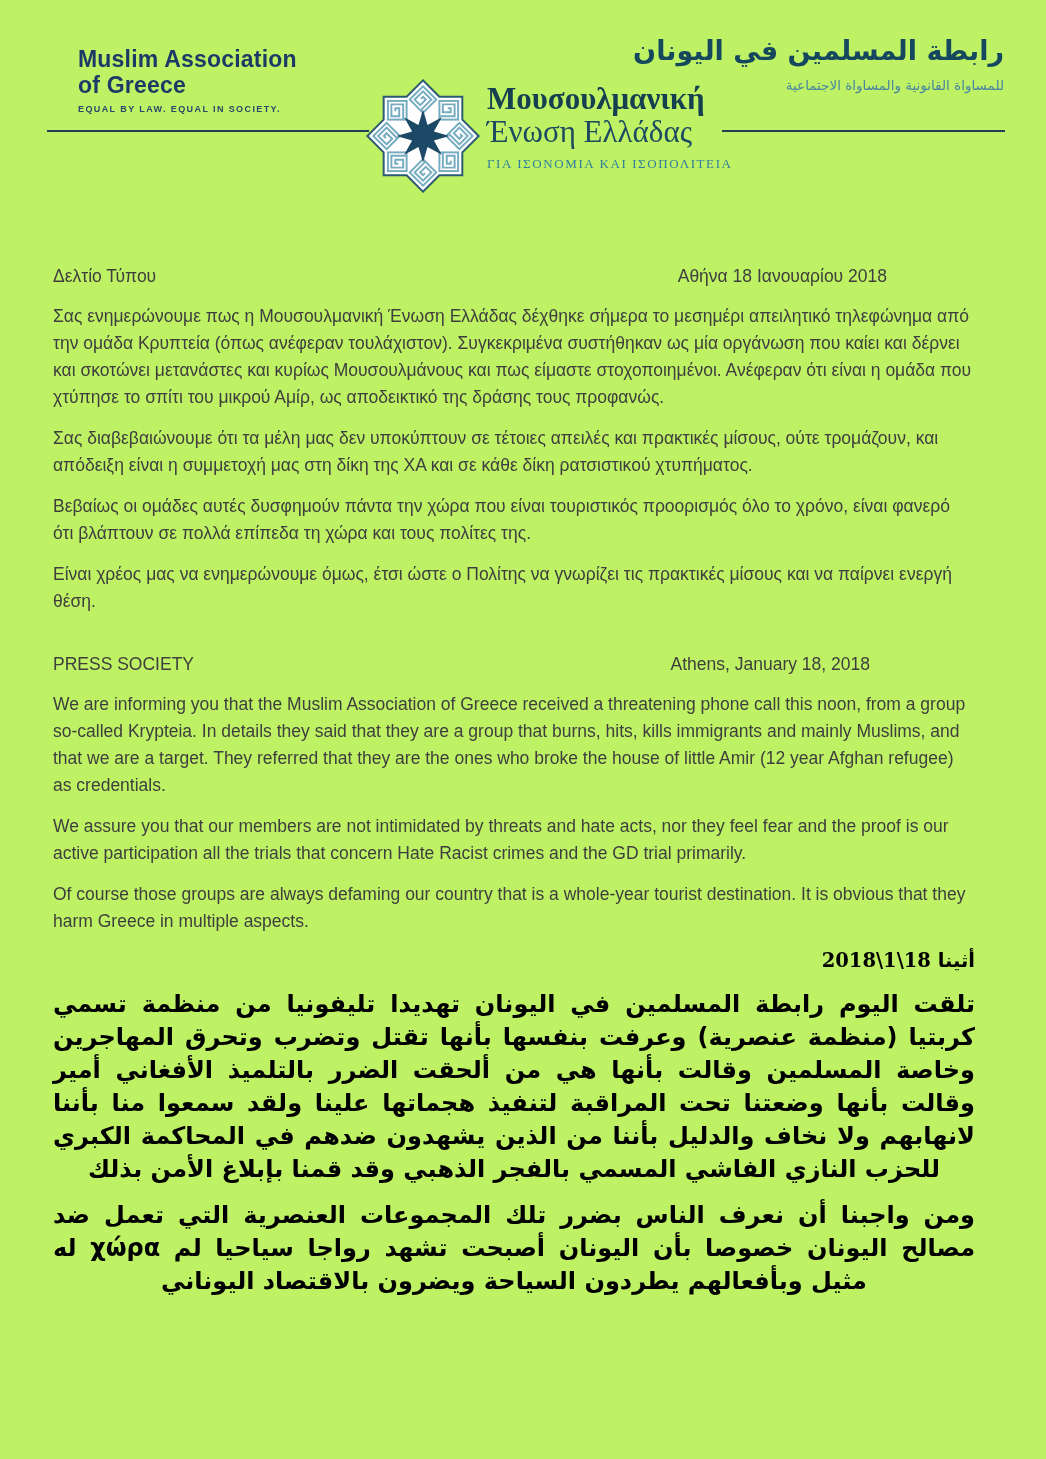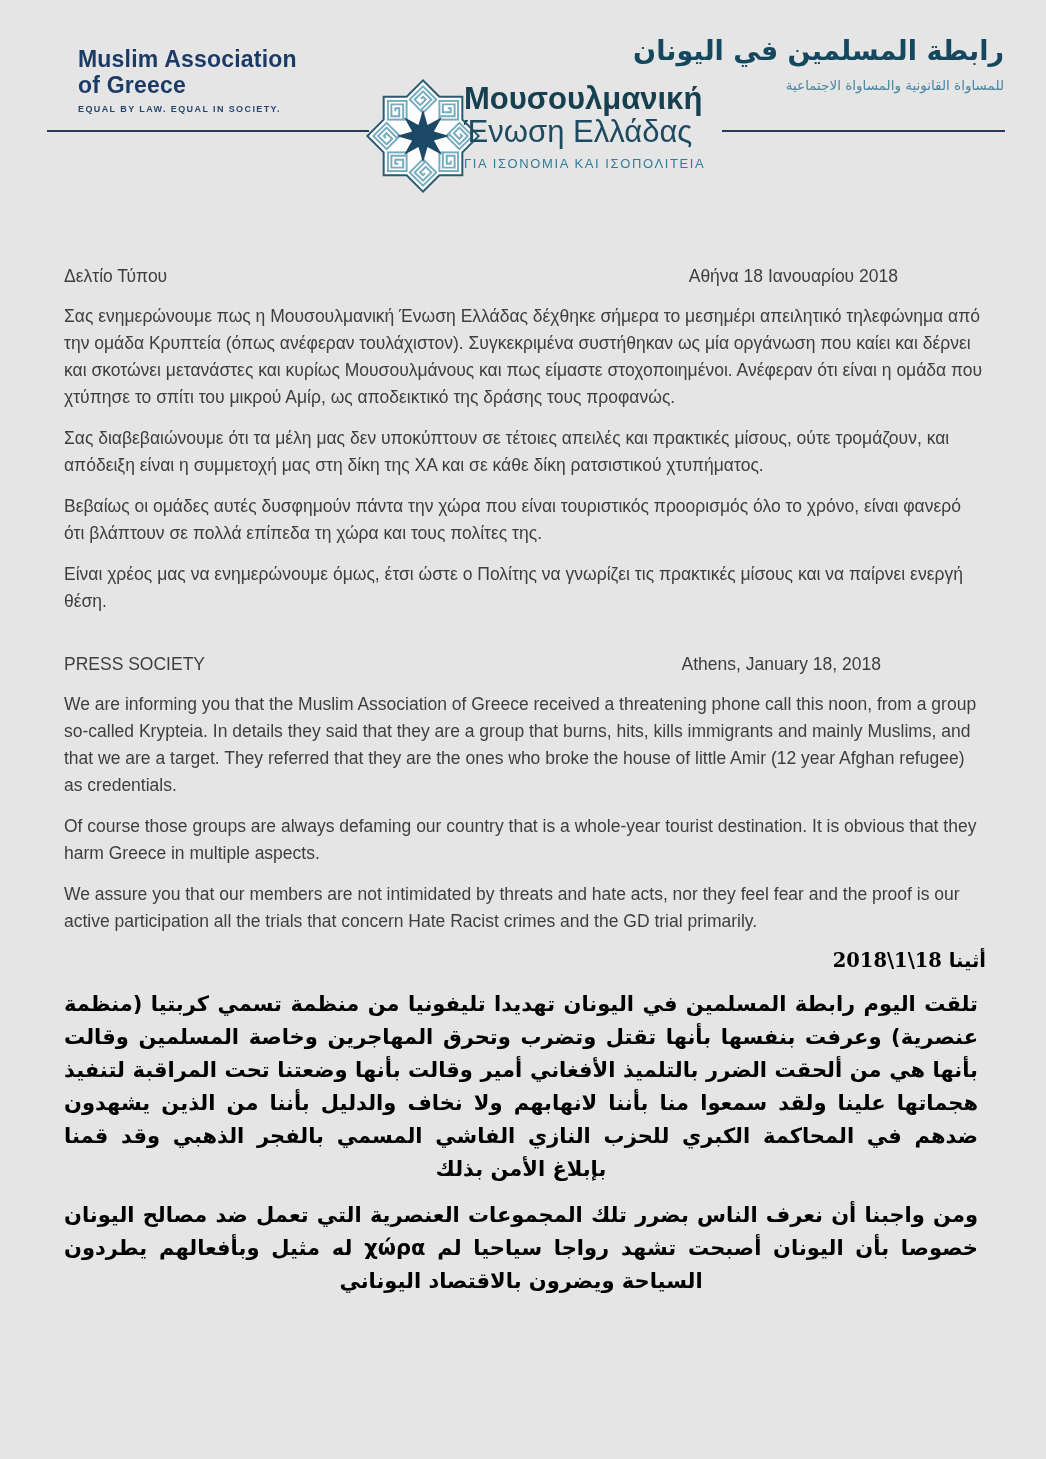--- a/index.html
+++ b/index.html
@@ -1,55 +1,55 @@
 <!DOCTYPE html>
 <html><head>
 <meta charset="utf-8">
 <style>
   html,body { margin:0; padding:0; background:#ffffff; }
   .page {
-    position:relative; width:1046px; height:1459px; background:#e5e5e5;
+    position:relative; width:1046px; height:1459px; background:#bef264;
     font-family:"Liberation Sans", sans-serif; overflow:hidden;
   }
 
   
   .org-en { position:absolute; left:78px; top:46px; color:#1c3a66; }
   .org-en .title { font-size:23px; font-weight:bold; line-height:26px; letter-spacing:0.2px; }
   .org-en .tagline { font-size:9px; font-weight:bold; letter-spacing:1.4px; color:#27476b; margin-top:6px; }
 
   .rule { position:absolute; top:130px; height:2px; background:#223d56; }
   .rule-left { left:47px; width:322px; }
   .rule-right { left:722px; width:283px; }
 
   .logo-star { position:absolute; left:364px; top:76px; width:118px; height:120px; }
 
-  .logo-text { position:absolute; left:464px; top:82px; }
+  .logo-text { position:absolute; left:487px; top:82px;font-family:Liberation Serif, serif; }
   .logo-text .l1 { font-size:31px; font-weight:bold; color:#16404f; line-height:33px; }
   .logo-text .l2 { font-size:31px; font-weight:normal; color:#1d4a61; line-height:34px; }
   .logo-text .tagline { font-size:13px; color:#2f7d9c; letter-spacing:1.6px; margin-top:7px; font-weight:500; }
 
   .org-ar { position:absolute; right:42px; top:34px; text-align:right; direction:rtl; font-family:"DejaVu Sans", sans-serif; }
   .org-ar .title { font-size:27px; font-weight:bold; color:#15485f; line-height:34px; }
   .org-ar .tagline { font-size:13.5px; color:#4a86a0; margin-top:9px; }
 
   
-  .content { position:absolute; left:64px; width:922px; top:263px; color:#3e3e3e; }
+  .content { position:absolute; left:53px; width:922px; top:263px; color:#3e3e3e; }
   .label-row { display:flex; justify-content:space-between; font-size:17.5px; line-height:27px; margin-bottom:13px; }
   .content p { margin:0 0 14px 0; font-size:17.5px; line-height:27px; }
 
   .dateline-el { margin-right:88px; }
   .dateline-en { margin-right:105px; }
 
   .section-en { margin-top:36px; }
 
   .section-ar { margin-top:12px; direction:rtl; text-align:right;
     font-family:"DejaVu Sans", sans-serif; color:#000000; }
   .ar-dateline { font-size:19.5px; font-weight:bold; margin-bottom:16px;
     font-family:"DejaVu Serif","DejaVu Sans", serif; }
-  .section-ar p { font-size:21px; font-weight:bold; line-height:33px; margin:0 8px 13px 0;
+  .section-ar p { font-size:24px; font-weight:bold; line-height:33px; margin:0 0 13px 0;
     text-align:justify; text-align-last:center; }
 </style>
 </head>
 <body>
 
 <div class="page">
 
   <div class="rule rule-left"></div>
   <div class="rule rule-right"></div>
 
@@ -106,22 +106,22 @@
       <p>Βεβαίως οι ομάδες αυτές δυσφημούν πάντα την χώρα που είναι τουριστικός προορισμός όλο το χρόνο, είναι φανερό ότι βλάπτουν σε πολλά επίπεδα τη χώρα και τους πολίτες της.</p>
       <p>Είναι χρέος μας  να ενημερώνουμε όμως, έτσι ώστε ο Πολίτης να γνωρίζει τις πρακτικές μίσους και να παίρνει ενεργή θέση.</p>
     </div>
 
     <div class="section-en">
       <div class="label-row">
         <span>PRESS SOCIETY</span>
         <span class="dateline-en">Athens, January 18, 2018</span>
       </div>
       <p>We are informing you that the Muslim Association of Greece received a threatening phone call this noon, from a group so-called Krypteia. In details they said that they are a group that burns, hits, kills immigrants and mainly Muslims, and that we are a target. They referred that they are the ones who broke the house of little Amir (12 year Afghan refugee) as credentials.</p>
+      <p>We assure you that our members are not intimidated by threats and hate acts, nor they feel fear and the proof is our active participation all the trials that concern Hate Racist crimes and the GD trial primarily.</p>
       <p>Of course those groups are always defaming our country that is a whole-year tourist destination. It is obvious that they harm Greece in multiple aspects.</p>
-      <p>We assure you that our members are not intimidated by threats and hate acts, nor they feel fear and the proof is our active participation all the trials that concern Hate Racist crimes and the GD trial primarily.</p>
     </div>
 
     <div class="section-ar">
       <div class="ar-dateline">
         <span>أثينا</span>
         <span dir="ltr">2018\1\18</span>
       </div>
       <p>تلقت اليوم رابطة المسلمين في اليونان تهديدا تليفونيا من منظمة تسمي كربتيا (منظمة عنصرية) وعرفت بنفسها بأنها تقتل وتضرب وتحرق المهاجرين وخاصة المسلمين وقالت بأنها هي من ألحقت الضرر بالتلميذ الأفغاني أمير وقالت بأنها وضعتنا تحت المراقبة لتنفيذ هجماتها علينا ولقد سمعوا منا بأننا لانهابهم ولا نخاف والدليل بأننا من الذين يشهدون ضدهم في المحاكمة الكبري للحزب النازي الفاشي المسمي بالفجر الذهبي وقد قمنا بإبلاغ الأمن بذلك</p>
       <p>ومن واجبنا أن نعرف الناس بضرر تلك المجموعات العنصرية التي تعمل ضد مصالح اليونان خصوصا بأن اليونان أصبحت تشهد رواجا سياحيا لم χώρα له مثيل وبأفعالهم يطردون السياحة ويضرون بالاقتصاد اليوناني</p>
     </div>

